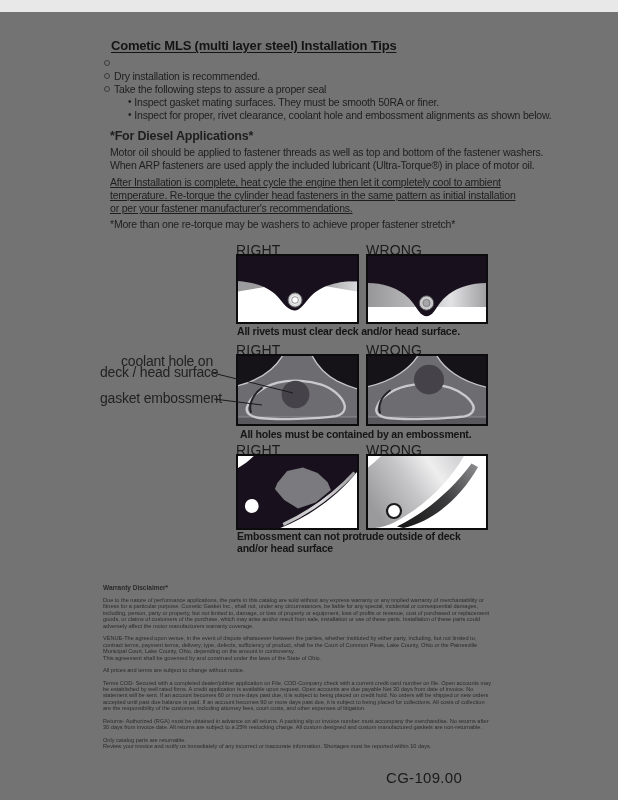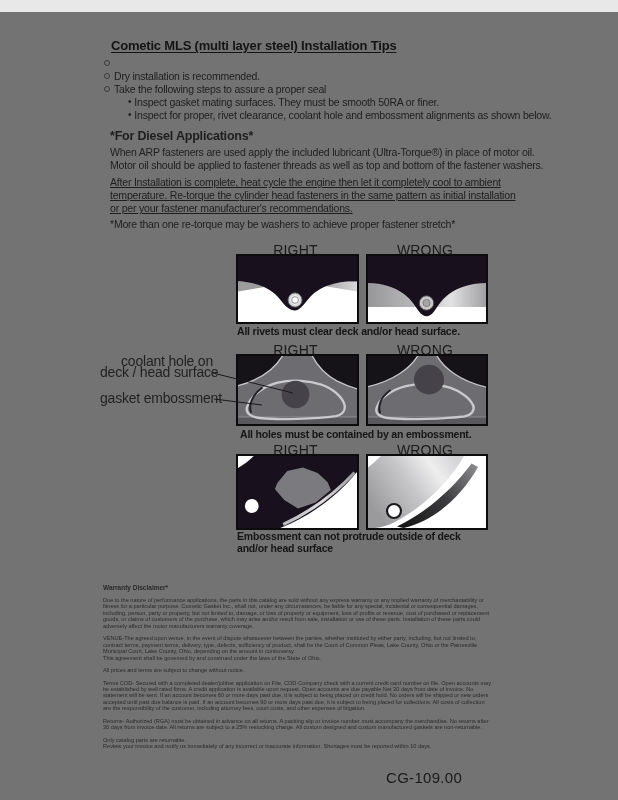--- a/index.html
+++ b/index.html
@@ -27,21 +27,21 @@
   .tip .mf{margin-right:3px;font-size:10px;line-height:10px;}
 
   
   .diesel-h{left:110px;top:117px;font-size:12.5px;font-weight:bold;letter-spacing:-0.2px;margin:0;}
   .para{left:110px;font-size:10.5px;letter-spacing:-0.2px;line-height:13.2px;}
   .p1{top:134px;}
   .p2{top:164px;text-decoration:underline;}
   .note{top:206px;}
 
   
-  .dg-label{font-size:14px;letter-spacing:0.2px;color:#1b1b1b;text-align:center;}
+  .dg-label{font-size:14px;letter-spacing:0.2px;color:#1b1b1b;}
   .lbl-r{left:236px;width:119px;}
   .lbl-w{left:366px;width:118px;}
   .row1{top:230px;} .row2{top:330px;} .row3{top:430px;}
   .caption{font-weight:bold;font-size:10.5px;letter-spacing:-0.2px;color:#151515;}
   .c1{left:237px;top:313px;}
   .c2{left:240px;top:416px;}
   .c3{left:237px;top:519px;line-height:11.5px;}
   .ann{left:100px;width:113px;text-align:right;font-size:14px;letter-spacing:-0.2px;line-height:10.8px;color:#222;}
   .ann1{top:344px;}
   .ann2{top:381px;}
@@ -89,22 +89,22 @@
       <span class="nowrap">Inspect gasket mating surfaces.  They must be smooth 50RA or finer.</span>
     </div>
     <div class="tip sub">
       <span class="mf">•</span>
       <span class="nowrap">Inspect for proper, rivet clearance, coolant hole and embossment alignments as shown below.</span>
     </div>
   </div>
 
   <div class="abs diesel-h nowrap">*For Diesel Applications*</div>
   <div class="abs para p1 lines">
+      <div>Motor oil should be applied to fastener threads as well as top and bottom of the fastener washers.</div>
       <div>When ARP fasteners are used apply the included lubricant (Ultra-Torque®) in place of motor oil.</div>
-      <div>Motor oil should be applied to fastener threads as well as top and bottom of the fastener washers.</div>
     </div>
   <div class="abs para p2 lines">
       <div>After Installation is complete, heat cycle the engine then let it completely cool to ambient</div>
       <div>temperature. Re-torque the cylinder head fasteners in the same pattern as initial installation</div>
       <div>or per your fastener manufacturer's recommendations.</div>
     </div>
   <div class="abs para note nowrap">*More than one re-torque may be washers to achieve proper fastener stretch*</div>
 
   <div class="abs dg-label lbl-r row1">RIGHT</div>
   <div class="abs dg-label lbl-w row1">WRONG</div>

